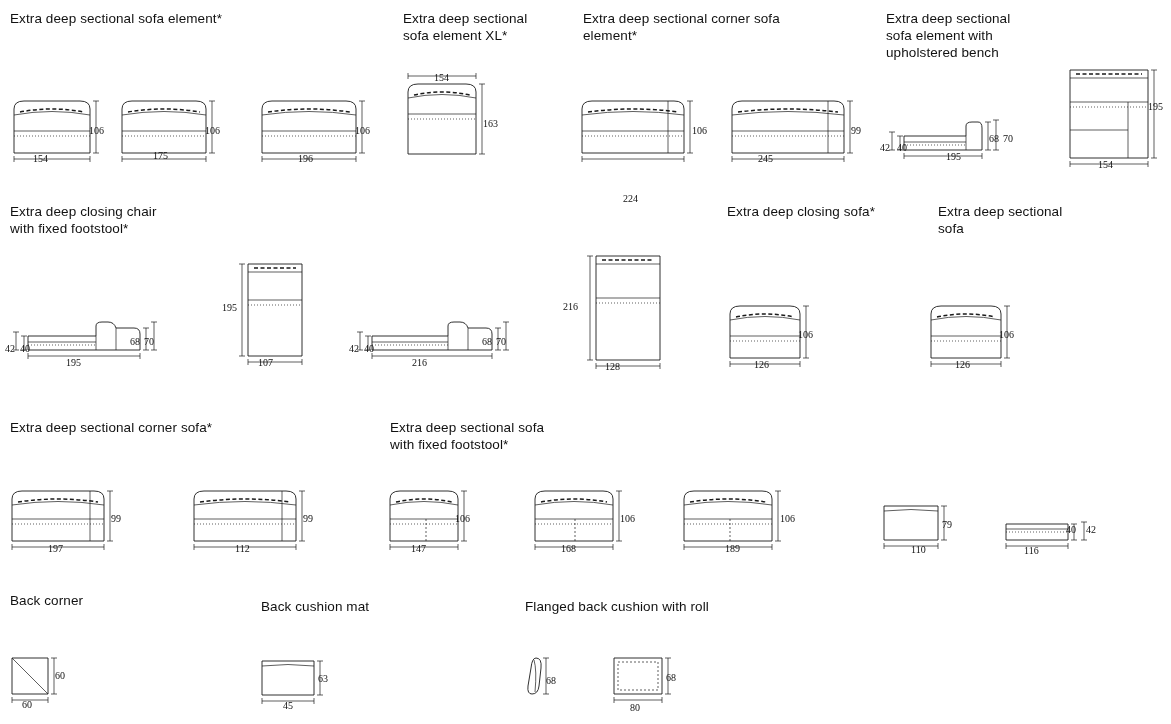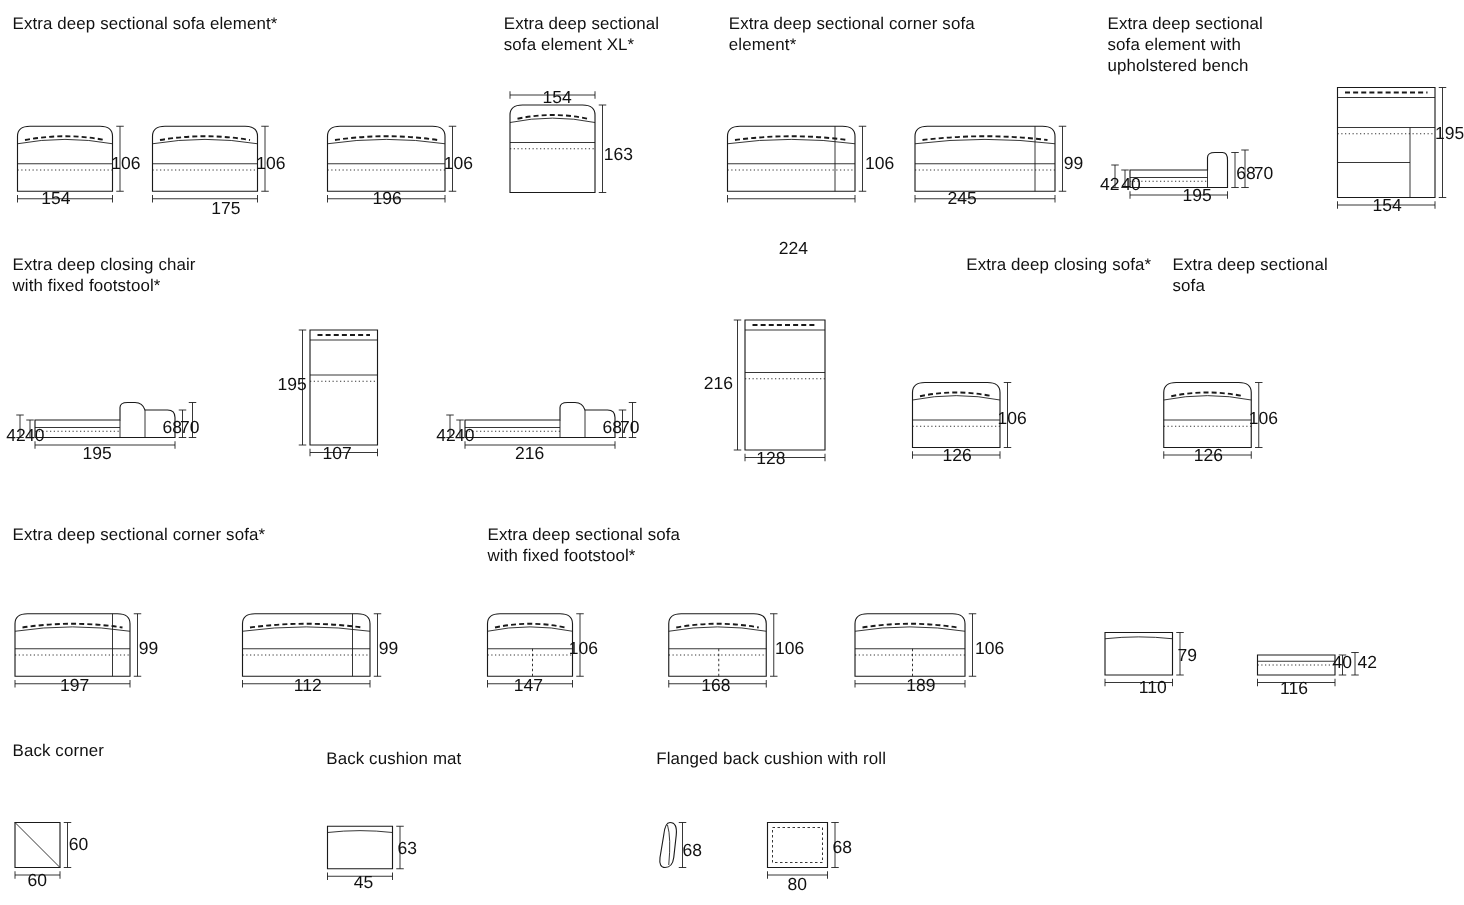--- a/index.html
+++ b/index.html
@@ -24,24 +24,25 @@
   .label {
     position: absolute;
     font-size: 13.5px;
     line-height: 17px;
     color: #111;
     white-space: pre-line;
     letter-spacing: 0.1px;
   }
   .dim {
     position: absolute;
-    font-size: 14px;
+    font-size: 10px;
     line-height: 11px;
     color: #111;
     white-space: nowrap;
+    font-family: Liberation Serif, serif;
   }
   .fig {
     position: absolute;
   }
   svg { display: block; overflow: visible; }
   .ln { stroke: #1a1a1a; stroke-width: 0.9; fill: none; }
   .ln-thin { stroke: #1a1a1a; stroke-width: 0.7; fill: none; }
   .dash { stroke: #1a1a1a; stroke-width: 0.7; fill: none; stroke-dasharray: 2 2; }
   .dot { stroke: #1a1a1a; stroke-width: 0.7; fill: none; stroke-dasharray: 1 2; }
   .seam { stroke: #1a1a1a; stroke-width: 1.5; fill: none; stroke-dasharray: 4 2.5; }
@@ -83,21 +84,21 @@
     <svg width="115" height="70" viewBox="0 0 115 70">
       <path class="ln" d="M4 14 Q4 6 14 6 L78 6 Q88 6 88 14 L88 58 L4 58 Z"></path>
       <path class="ln-thin" d="M4 20 Q46 13 88 20"></path>
       <path class="seam" d="M10 17 Q46 11 82 17"></path>
       <path class="ln-thin" d="M4 36 L88 36"></path>
       <path class="dot" d="M4 41 L88 41"></path>
       <path class="ln-thin" d="M4 64 L88 64 M4 61 L4 67 M88 61 L88 67"></path>
       <path class="ln-thin" d="M94 6 L94 58 M91 6 L97 6 M91 58 L97 58"></path>
     </svg>
   </div>
-  <div class="dim" style="left:153px; top:161px;margin-left:16px;">175</div>
+  <div class="dim" style="left:153px; top:150px;">175</div>
   <div class="dim" style="left:205px; top:125px;">106</div>
 
   <div class="fig" style="left:258px; top:95px;">
     <svg width="120" height="70" viewBox="0 0 120 70">
       <path class="ln" d="M4 14 Q4 6 14 6 L88 6 Q98 6 98 14 L98 58 L4 58 Z"></path>
       <path class="ln-thin" d="M4 20 Q51 13 98 20"></path>
       <path class="seam" d="M10 17 Q51 11 92 17"></path>
       <path class="ln-thin" d="M4 36 L98 36"></path>
       <path class="dot" d="M4 41 L98 41"></path>
       <path class="ln-thin" d="M4 64 L98 64 M4 61 L4 67 M98 61 L98 67"></path>
@@ -185,21 +186,21 @@
       <path class="ln-thin" d="M92 10 L92 98 M89 10 L95 10 M89 98 L95 98"></path>
       <path class="ln-thin" d="M8 104 L86 104 M8 101 L8 107 M86 101 L86 107"></path>
     </svg>
   </div>
   <div class="dim" style="left:1148px; top:101px;">195</div>
   <div class="dim" style="left:1098px; top:159px;">154</div>
 
   <div class="label" style="left:10px; top:203px; width:260px;">Extra deep closing chair
 with fixed footstool*</div>
 
-  <div class="label" style="left:727px; top:203px; width:240px;text-align:center;">Extra deep closing sofa*</div>
+  <div class="label" style="left:727px; top:203px; width:240px;">Extra deep closing sofa*</div>
 
   <div class="label" style="left:938px; top:203px; width:200px;">Extra deep sectional
 sofa</div>
 
   <div class="fig" style="left:4px; top:318px;">
     <svg width="160" height="50" viewBox="0 0 160 50">
       <path class="ln" d="M24 18 L92 18 L92 8 Q92 4 98 4 L104 4 Q110 4 112 10 L130 10 Q136 10 136 16 L136 32 L24 32 Z"></path>
       <path class="ln-thin" d="M24 24 L92 24"></path>
       <path class="dot" d="M24 27 L92 27"></path>
       <path class="ln-thin" d="M92 18 L92 32"></path>

